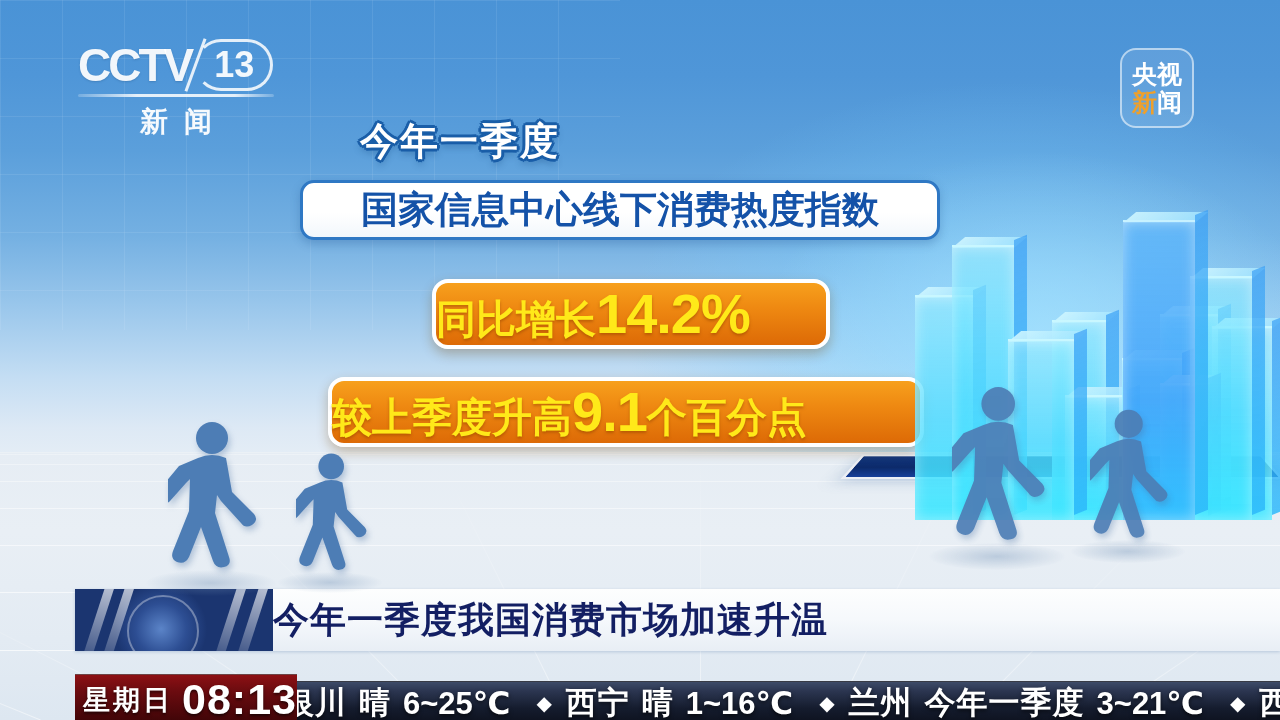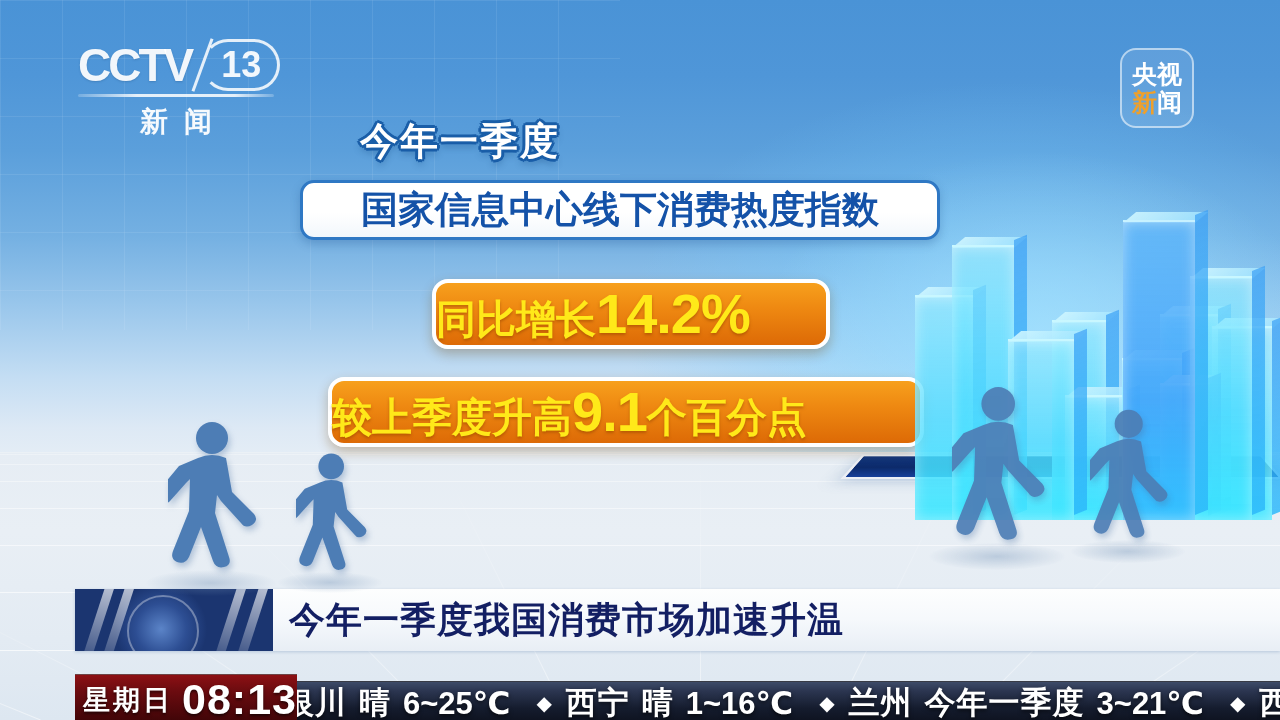--- a/index.html
+++ b/index.html
@@ -37,21 +37,21 @@
       repeating-linear-gradient(to bottom, rgba(255,255,255,.10) 0 1px, rgba(255,255,255,0) 1px 58px);
     opacity:.8;
   }
   .glow-center {
     position:absolute; left:760px; top:150px; width:560px; height:360px;
     background:radial-gradient(ellipse at center, rgba(180,235,255,.55) 0%, rgba(180,235,255,0) 70%);
   }
 
   
   .cctv-logo { position:absolute; left:78px; top:38px; width:200px; }
-  .cctv-row { display:flex; align-items:center;gap:7px; }
+  .cctv-row { display:flex; align-items:center; }
   .cctv-word {
     font-size:46px; font-weight:bold; color:rgba(255,255,255,.93);
     letter-spacing:-3px; font-family:"Liberation Sans",sans-serif;
     text-shadow:0 1px 2px rgba(40,90,140,.35);
   }
   .cctv-13wrap {
     margin-left:4px; position:relative; width:78px; height:52px;
   }
   .cctv-oval {
     position:absolute; left:0; top:0; width:78px; height:52px;
@@ -191,21 +191,21 @@
     position:absolute; left:52px; top:6px; width:72px; height:72px;
     border-radius:50%;
     border:2px solid rgba(255,255,255,.35);
   }
   .headline-logo .shard {
     position:absolute; top:-12px; height:96px; width:9px;
     background:linear-gradient(to bottom, rgba(255,255,255,.75), rgba(255,255,255,.05));
     transform:rotate(18deg);
   }
   .headline-text {
-    padding-left:16px; font-size:36px; font-weight:bold; color:#131f63;
+    font-size:36px; font-weight:bold; color:#131f63;
     letter-spacing:1px; white-space:nowrap;
   }
 
   
   .ticker-row {
     position:absolute; left:75px; top:651px; width:1205px; height:73px;
     display:flex; align-items:flex-end;
   }
   .clock {
     flex:0 0 222px; display:flex; align-items:center;

